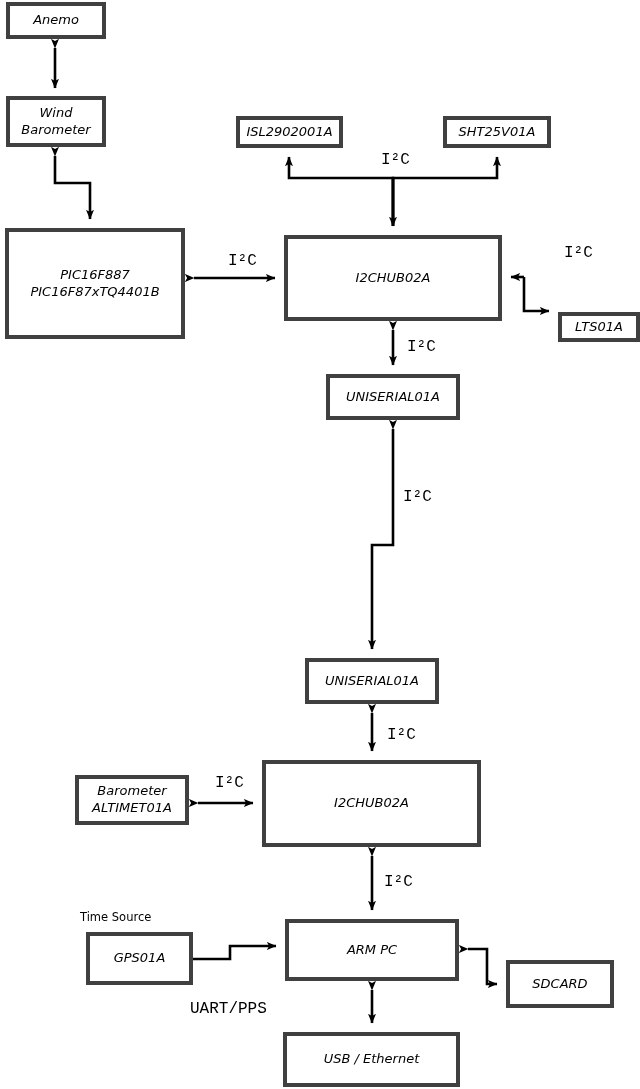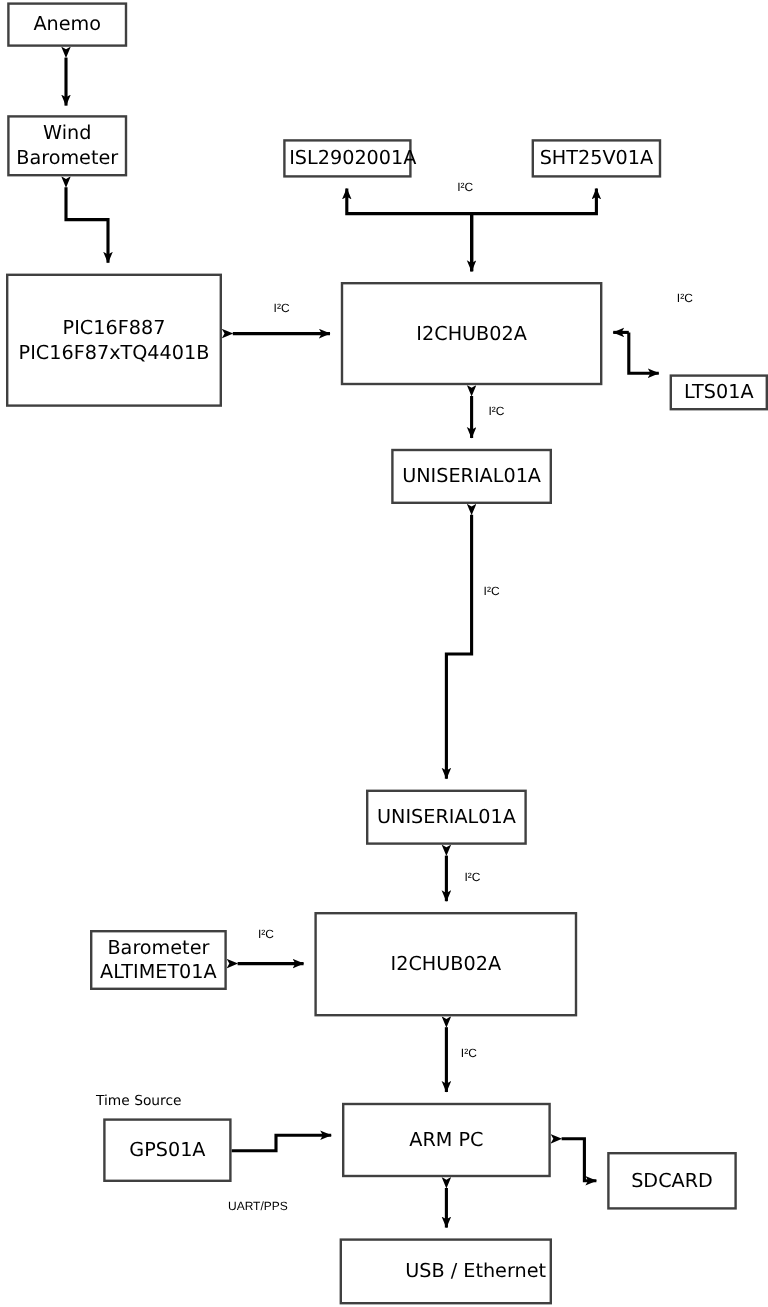--- a/index.html
+++ b/index.html
@@ -20,46 +20,47 @@
     left: 0;
     top: 0;
     width: 640px;
     height: 1089px;
     pointer-events: none;
   }
   .node {
     position: absolute;
     box-sizing: border-box;
     background: #ffffff;
-    border: 2px solid #404040;
+    border: 4px solid #404040;
     display: flex;
     align-items: center;
     justify-content: center;
     text-align: center;
     color: #000000;
-    font-size: 16px;
+    font-size: 13px;
     line-height: 1.28;
     font-family: "DejaVu Sans", sans-serif;
     z-index: 2;
+    font-style: italic;
   }
   .node .lines {
     display: block;
     width: 100%;
     padding: 0 3px;
     box-sizing: border-box;
   }
   .node .lines span {
     display: block;
     white-space: nowrap;
   }
   .edge-label {
     position: absolute;
     color: #000000;
-    font-size: 10px;
-    font-family: Liberation Sans, sans-serif;
+    font-size: 16px;
+    font-family: Liberation Mono, monospace;
     white-space: nowrap;
     z-index: 3;
     background: transparent;
   }
   .free-label {
     position: absolute;
     color: #000000;
     font-size: 11.5px;
     font-family: "DejaVu Sans", sans-serif;
     white-space: nowrap;
@@ -185,21 +186,21 @@
   <div class="node" style="left: 285px; top: 919px; width: 174px; height: 62px;">
     <span class="lines">
         <span>ARM PC</span>
       </span>
   </div>
   <div class="node" style="left: 506px; top: 960px; width: 108px; height: 48px;">
     <span class="lines">
         <span>SDCARD</span>
       </span>
   </div>
-  <div class="node" style="left: 283px; top: 1032px; width: 177px; height: 55px; text-align: right;">
+  <div class="node" style="left: 283px; top: 1032px; width: 177px; height: 55px;">
     <span class="lines">
         <span>USB / Ethernet</span>
       </span>
   </div>
 
   <div class="edge-label" style="left: 381px; top: 151px;">I²C</div>
   <div class="edge-label" style="left: 228px; top: 252px;">I²C</div>
   <div class="edge-label" style="left: 564px; top: 244px;">I²C</div>
   <div class="edge-label" style="left: 407px; top: 338px;">I²C</div>
   <div class="edge-label" style="left: 403px; top: 488px;">I²C</div>

